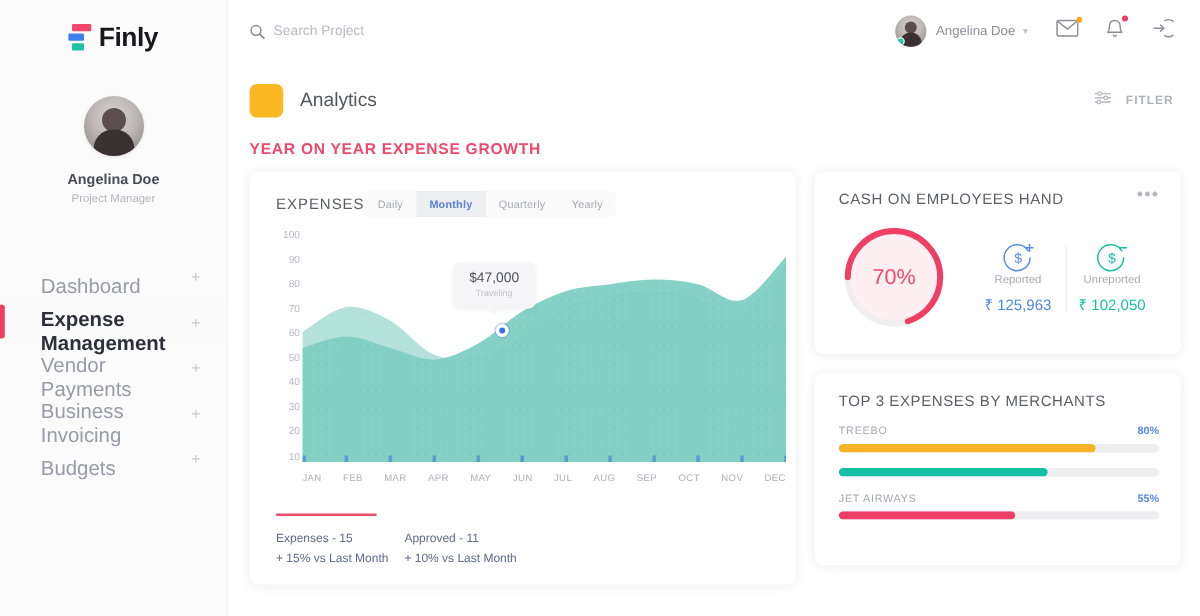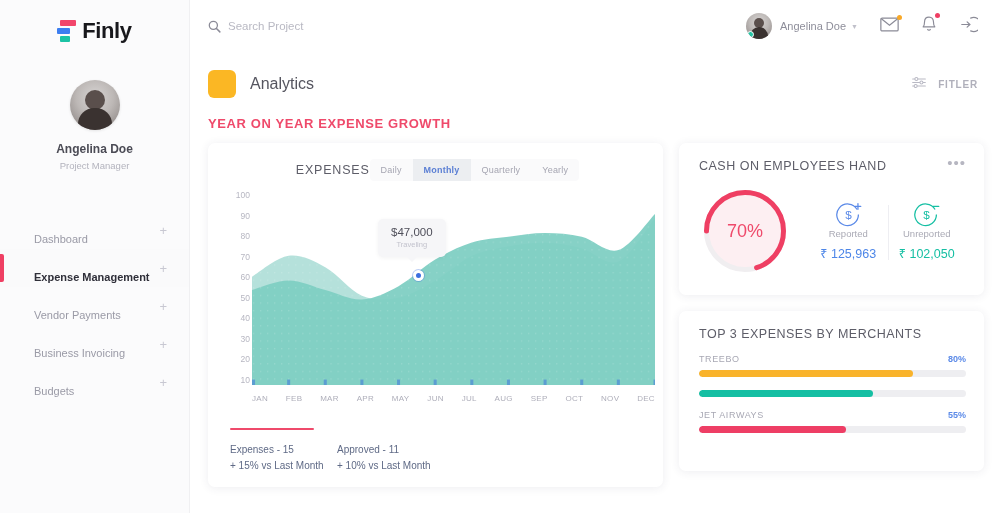--- a/index.html
+++ b/index.html
@@ -57,21 +57,21 @@
   .profile-role {
     margin-top: 4px; font-size: 9.5px; color: #b3b3bd;
   }
 
   .nav { margin-top: 40px; width: 100%; }
   .nav-item {
     height: 38px; display: flex; align-items: center;
     padding: 0 22px 0 34px; position: relative; cursor: pointer;
     justify-content: space-between;
   }
-  .nav-item .nav-label { font-size: 11px; color: #9a9aa6; margin-top: 18px; }
+  .nav-item .nav-label { font-size: 17px; color: #9a9aa6; margin-top: 18px; }
   .nav-item.active { background: #fafafb; }
   .nav-item.active .nav-label { color: #2f2f39; font-weight: bold; }
   .nav-item.active::before {
     content: ""; position: absolute; left: 0; top: 5px;
     width: 3.5px; height: 28px; background: #ef3f63; border-radius: 0 2px 2px 0;
   }
   .plus {
     color: #c8c8d2; font-size: 13px; line-height: 1; font-weight: 300;
   }
 
@@ -152,21 +152,21 @@
   .card {
     background: #fff; border-radius: 7px;
     box-shadow: 0 1px 10px rgba(60,60,90,0.09);
   }
   .col-left { width: 455px; }
   .col-right { width: 305px; display: flex; flex-direction: column; gap: 16px; }
 
   
   .expenses-card { height: 344px; position: relative; overflow: hidden; }
   .exp-head {
-    display: flex; align-items: center; justify-content: center;
+    display: flex; align-items: center; justify-content: flex-start;
     padding: 16px 18px 0 22px;
   }
   .exp-title { font-size: 12.5px; color: #5d5d68; letter-spacing: 0.8px; }
   .tabs { display: flex; background: #fafafb; border-radius: 4px; overflow: hidden; }
   .tab {
     padding: 6px 11px; font-size: 9px; color: #a6a6b2; cursor: pointer;
     letter-spacing: 0.2px;
   }
   .tab.active { background: #eceef1; color: #5b7fd4; font-weight: bold; }
 

